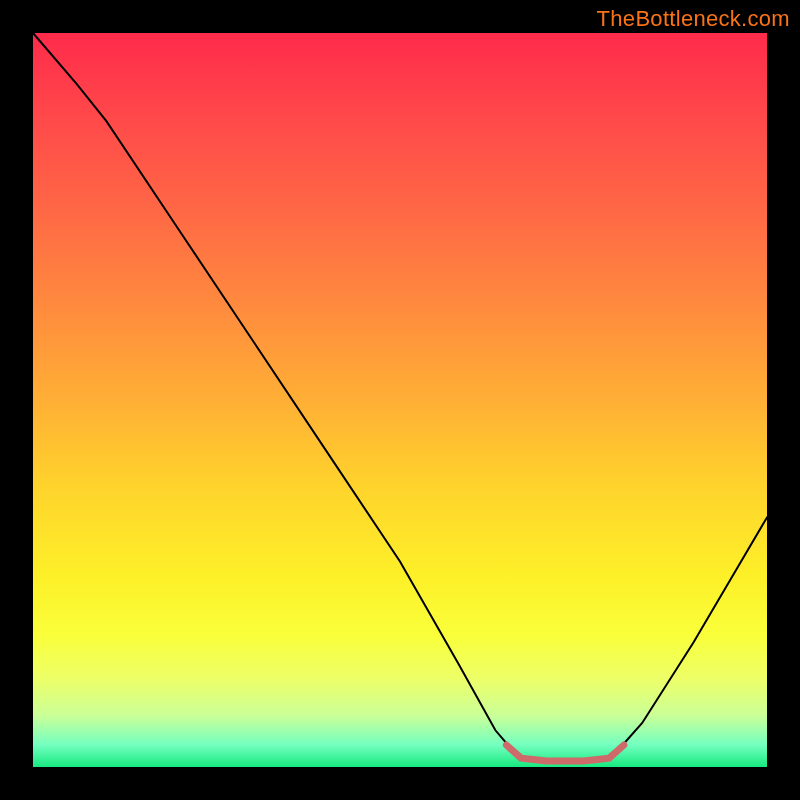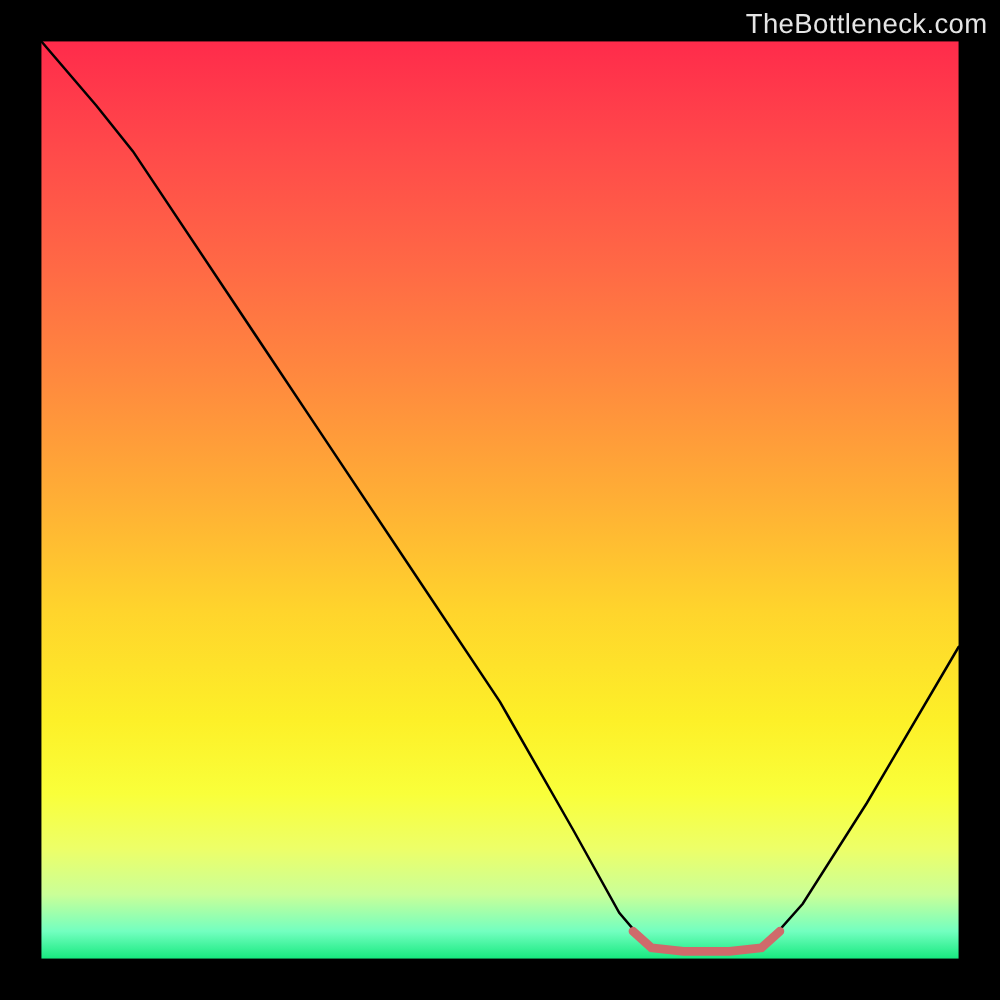--- a/index.html
+++ b/index.html
@@ -39,21 +39,21 @@
       #edff68 88%,
       #caff98 93%,
       #73ffc0 97%,
       #17e97f 100%
     );
   }
   .watermark {
     position: absolute;
     top: 6px;
     right: 10px;
-    color: #e5e5e5;
+    color: #f97316;
     font-size: 22px;
     letter-spacing: 0.3px;
     user-select: none;
   }
   svg.curve {
     position: absolute;
     left: 33px;
     top: 33px;
     width: 734px;
     height: 734px;

